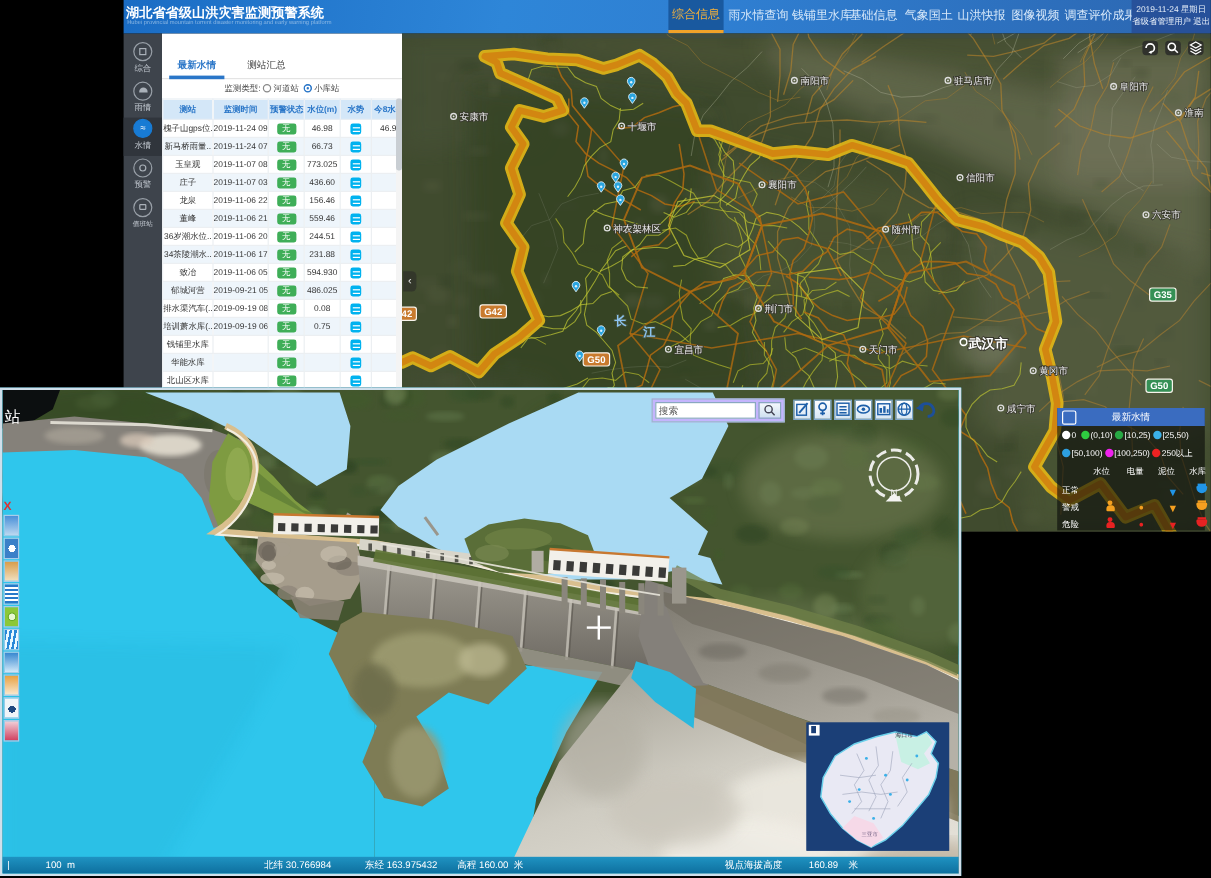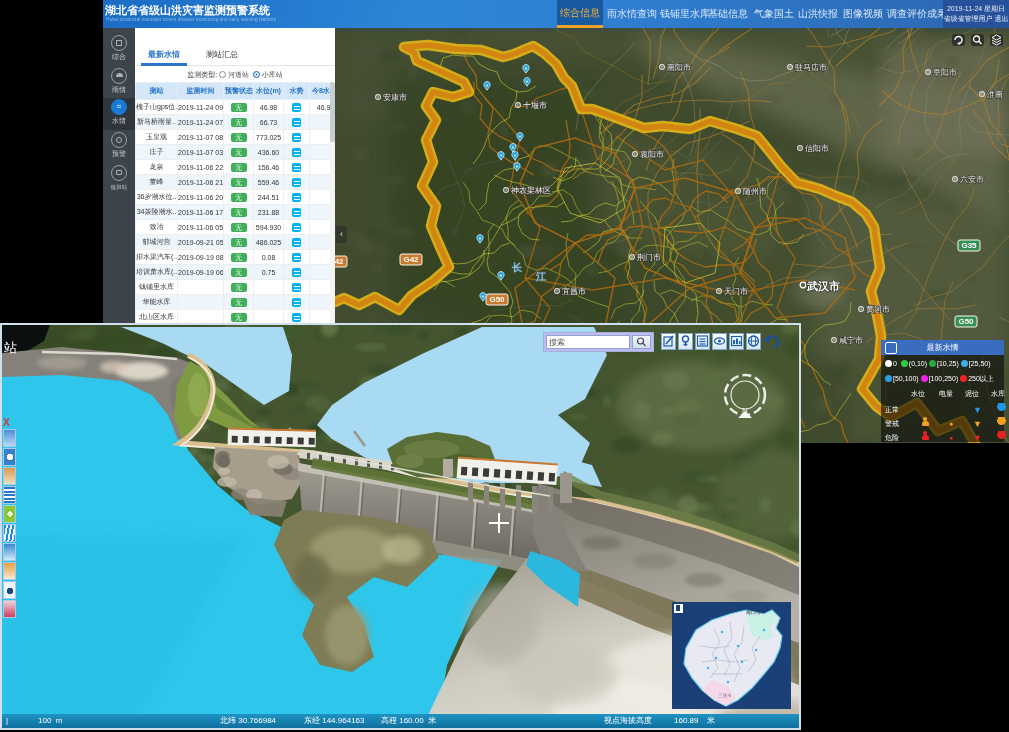--- a/index.html
+++ b/index.html
@@ -1407,20 +1407,20 @@
         </svg>
       <div style="position:absolute;left:2px;top:2px;width:9px;height:9px;background:#fff;">
           <div style="position:absolute;left:2px;top:1px;width:4px;height:6px;background:#1b3f77;"></div>
         </div>
     </div>
     <div id="cross"></div>
     <div id="w3dstatus">
       <span style="position:absolute;left:4px;">|</span>
       <span style="position:absolute;left:36px;">100&nbsp;&nbsp;m</span>
       <span style="position:absolute;left:218px;">北纬 30.766984</span>
-      <span style="position:absolute;left:302px;">东经 144.964163</span>
+      <span style="position:absolute;left:302px;">东经 163.975432</span>
       <span style="position:absolute;left:379px;">高程 160.00&nbsp;&nbsp;米</span>
       <span style="position:absolute;left:602px;">视点海拔高度</span>
       <span style="position:absolute;left:672px;">160.89</span>
         <span style="position:absolute;left:705px;">米</span>
     </div>
   </div>
 </div>
 
 </body></html>

